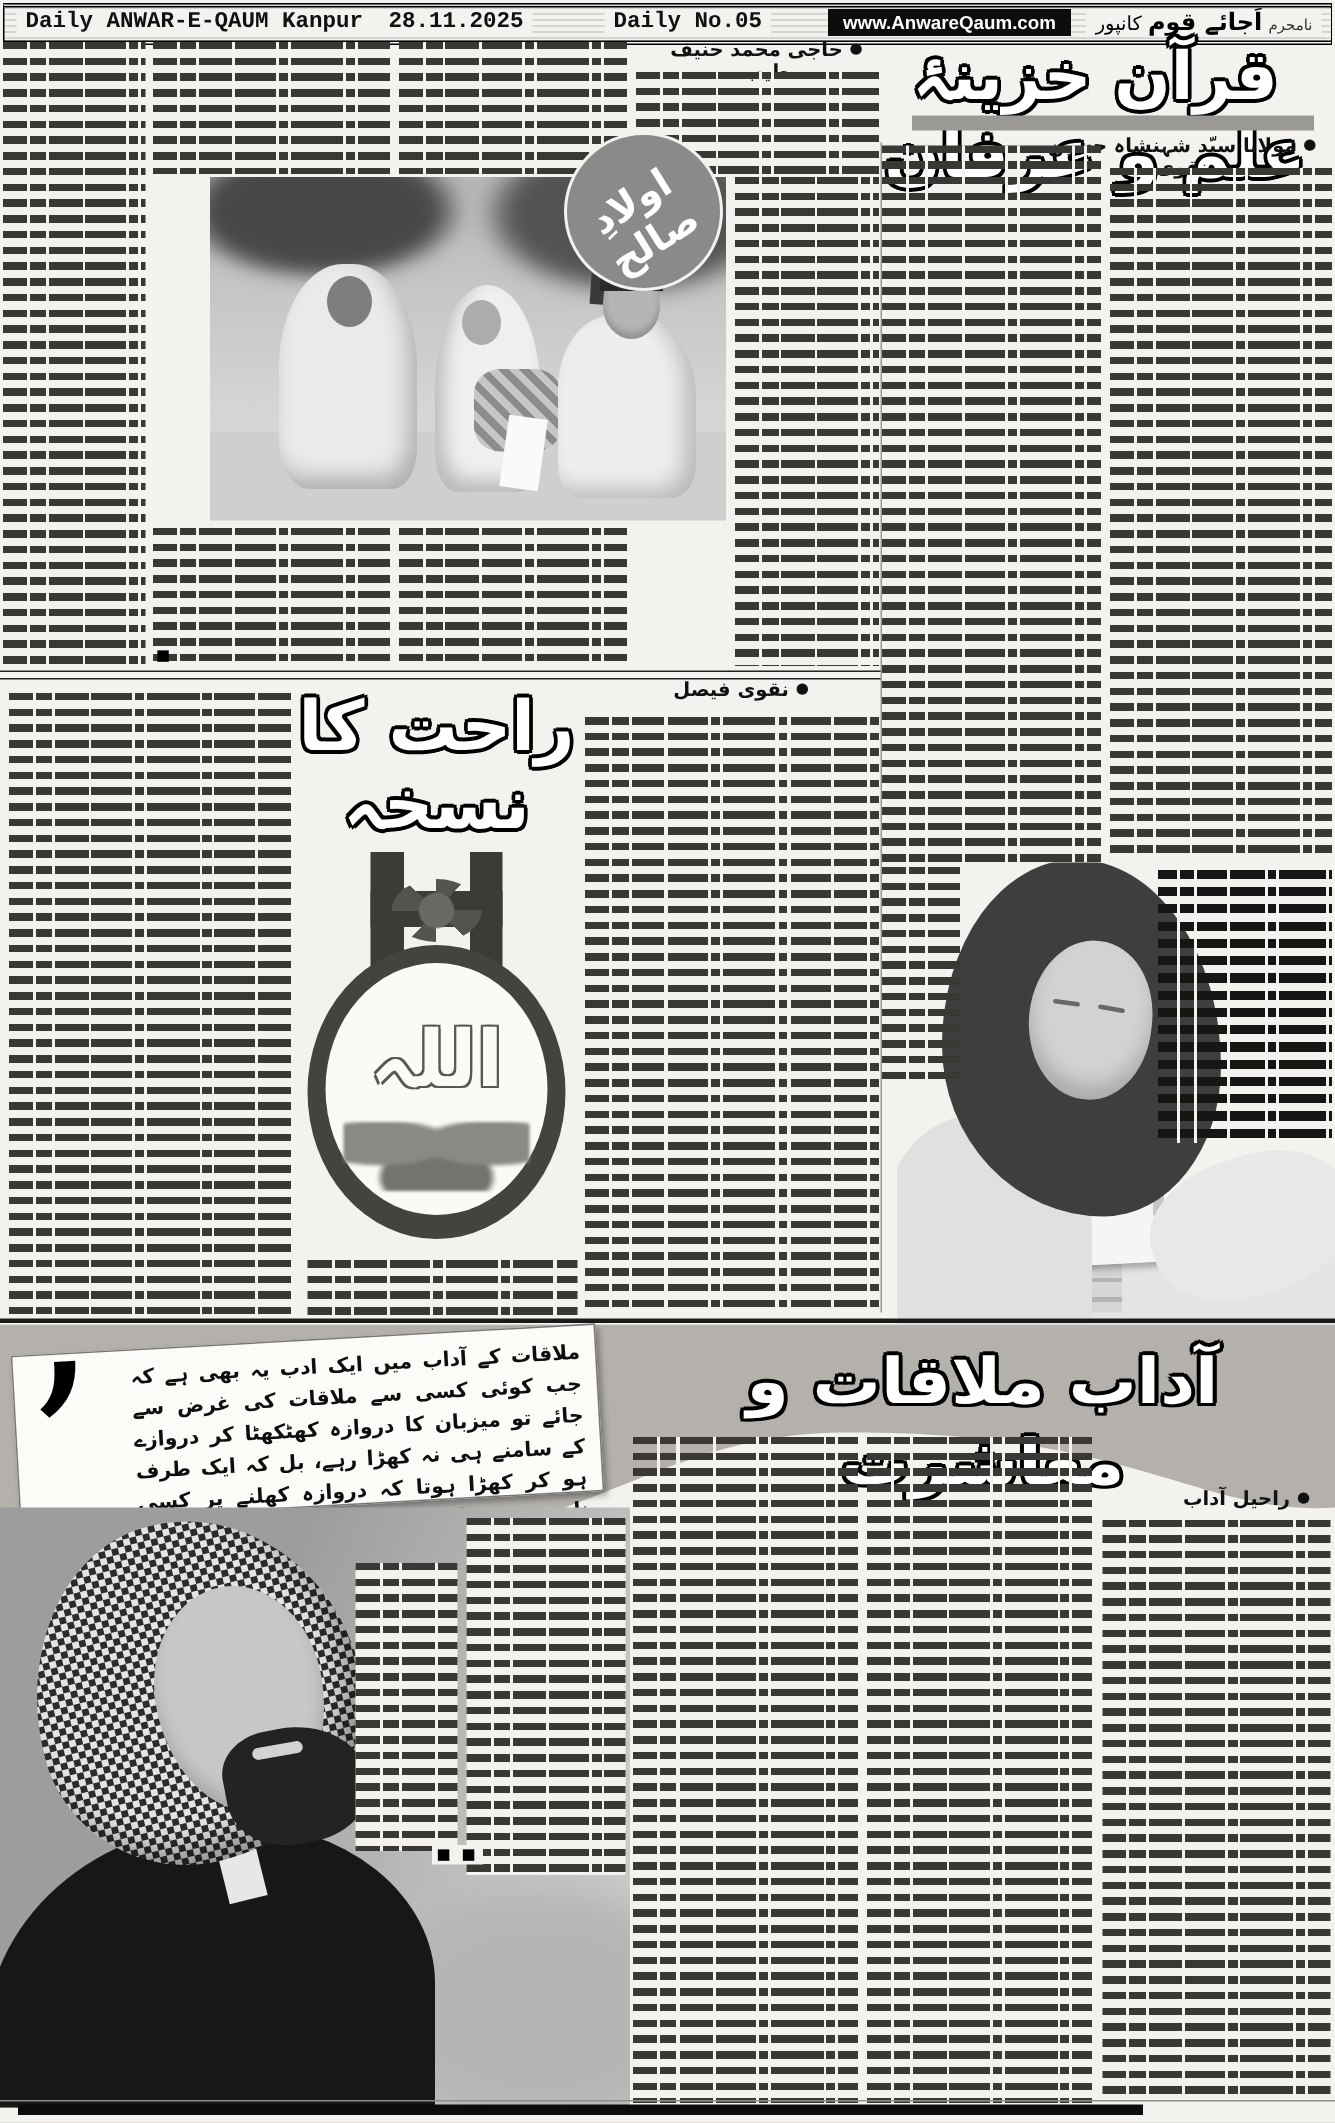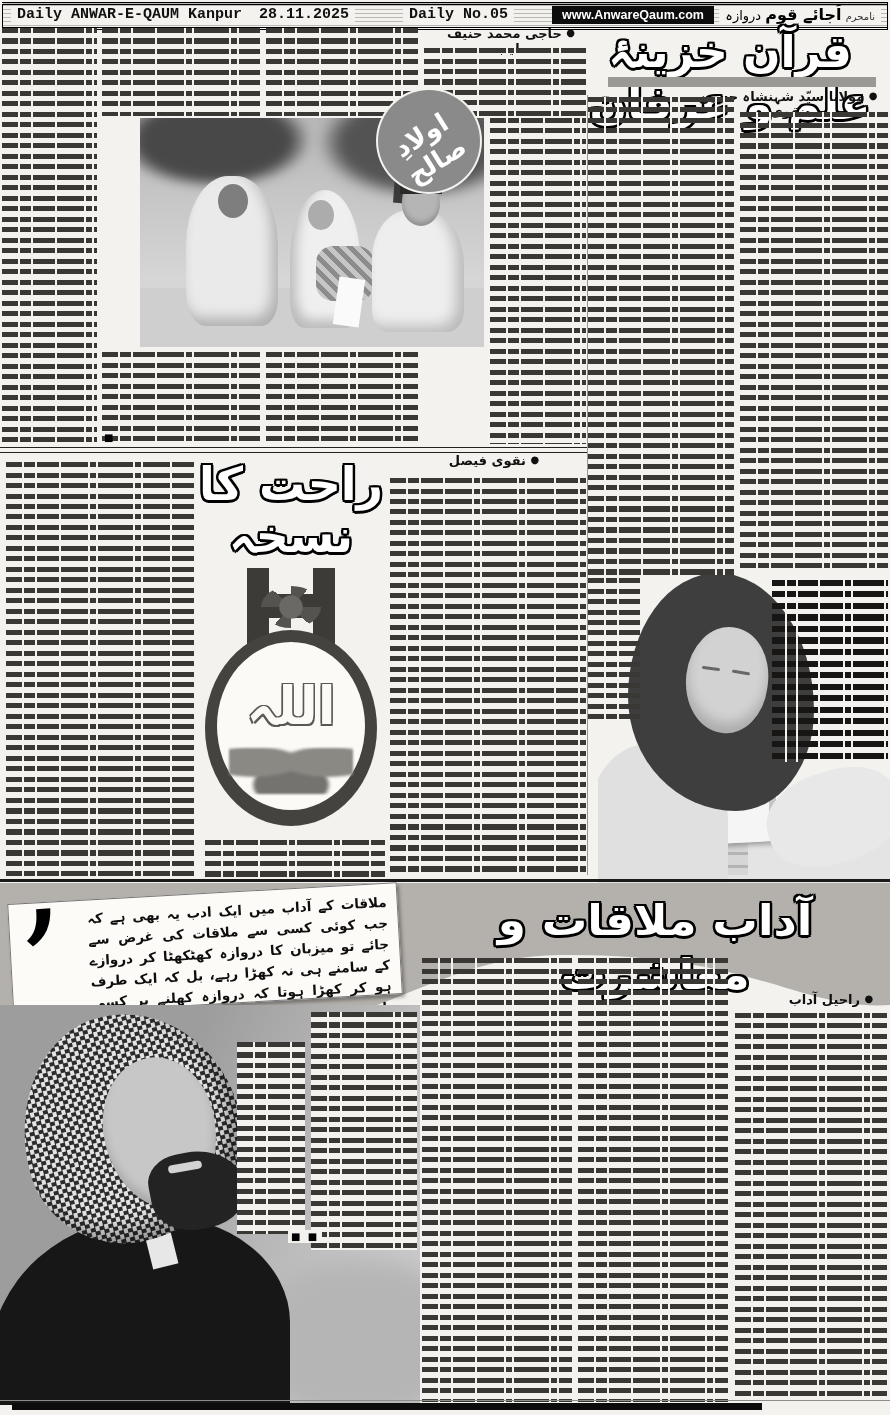--- a/index.html
+++ b/index.html
@@ -50,21 +50,21 @@
   <div id="masthead" class="abs">
     <span class="mh-item mh-serif" style="left:8px;">
       <span>Daily ANWAR-E-QAUM Kanpur</span>
       <span style="margin-left:8px;">28.11.2025</span>
     </span>
     <span class="mh-item mh-serif" style="left:400px;">Daily No.05</span>
     <span class="mh-item" id="mh-site" style="left:536px;margin-left:13px;">www.AnwareQaum.com</span>
     <span class="mh-item urdu" style="right:6px;font-size:13px;">
       <span style="font-size:10px;color:#333;">نامحرم</span>
       <b style="font-size:16px;">اَجائے قوم</b>
-      <span>دروازہ</span>
+      <span>کانپور</span>
     </span>
   </div>
 
   <div class="abs outline urdu" style="left:575px;top:26px;width:310px;height:52px;font-size:44px;line-height:52px;text-align:center;">قرآن خزینۂ علم و عرفان</div>
   <div class="abs" style="left:608px;top:77px;width:268px;height:10px;background:#9b9995;"></div>
   <div class="abs byline" style="left:690px;top:89px;width:196px;"><span class="bullet">●</span>
     <span>مولانا سیّد شہنشاہ حسین نقوی</span></div>
   <div class="abs txt" style="left:588px;top:97px;width:146px;height:478px;"></div>
   <div class="abs txt" style="left:740px;top:112px;width:148px;height:462px;"></div>
 

